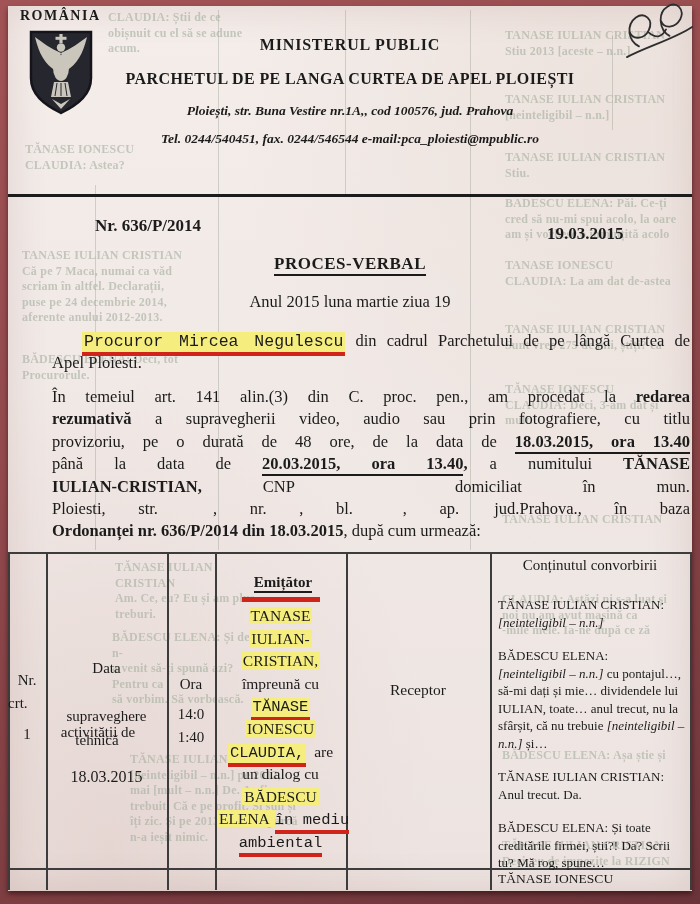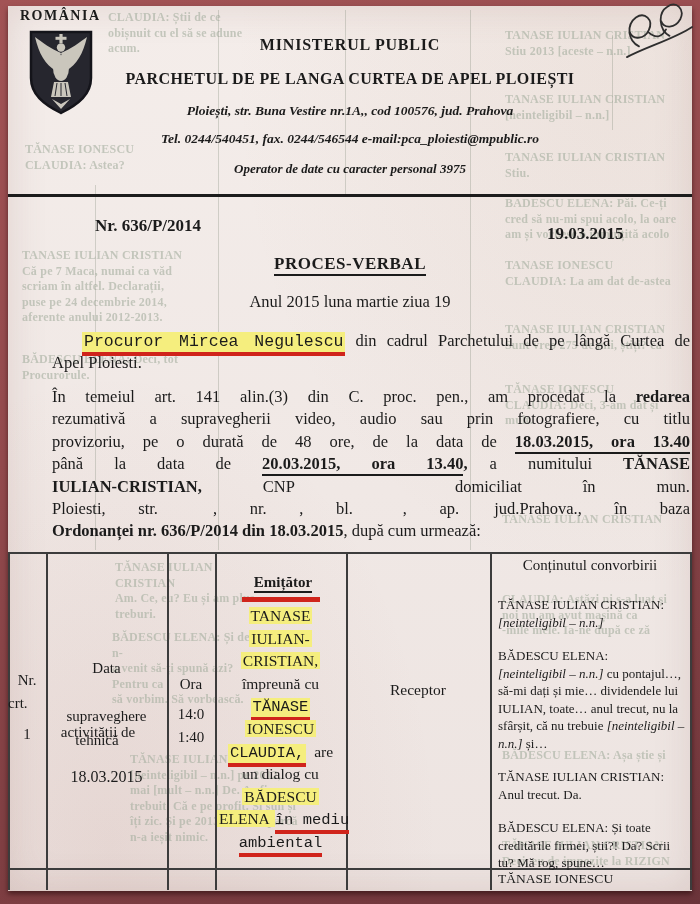--- a/index.html
+++ b/index.html
@@ -134,21 +134,20 @@
       <line x1="29" y1="53" x2="27" y2="66"></line>
         <line x1="33" y1="53" x2="33" y2="66"></line>
         <line x1="37" y1="53" x2="39" y2="66"></line>
     </g>
   </svg>
 
   <div class="abs hdr1 ctr">MINISTERUL PUBLIC</div>
   <div class="abs hdr2 ctr">PARCHETUL DE PE LANGA CURTEA DE APEL PLOIEȘTI</div>
   <div class="abs addr ctr hdr-it">Ploiești, str. Buna Vestire nr.1A,, cod 100576, jud. Prahova</div>
   <div class="abs tel ctr hdr-it">Tel. 0244/540451, fax. 0244/546544 e-mail:pca_ploiesti@mpublic.ro</div>
-  <div class="abs oper ctr hdr-it">Operator de date  cu caracter personal 3975</div>
 
   <svg class="abs scribble" width="95" height="58" viewBox="0 0 95 58">
     <g fill="none" stroke="#2e2e2e" stroke-width="1.8" stroke-linecap="round" transform="rotate(-12 47 29)">
       <path d="M34,42 C24,34 26,18 37,13 C47,9 54,19 47,28 C41,36 29,35 28,26"></path>
       <path d="M66,38 C57,30 59,13 70,9 C80,5 87,15 80,24 C73,32 62,30 61,22"></path>
       <path d="M46,30 C52,38 58,38 64,31"></path>
       <path d="M20,50 C40,44 70,42 90,34"></path>
     </g>
   </svg>
 
@@ -159,21 +158,21 @@
   <div class="abs title ctr"><span class="u">PROCES-VERBAL</span></div>
   <div class="abs subtitle ctr">Anul 2015 luna martie ziua 19</div>
 
   <div class="bline" style="top:330px;padding-left:30px;width:608px;">
     <span class="hl redline">Procuror Mircea Negulescu</span><span> din cadrul Parchetului de pe lângă Curtea de</span>
   </div>
   <div class="bline nojust" style="top:352px;">Apel Ploiesti.</div>
 
   <div id="body-lines">
       <div class="bline" style="top: 386px;"><span>În temeiul art. 141 alin.(3)  din C. proc. pen., am procedat la </span><span style="font-weight: bold;">redarea</span></div>
-      <div class="bline" style="top: 408.4px;"><span style="font-weight: normal;">rezumativă</span><span> a supravegherii video, audio sau prin fotografiere, cu titlu</span></div>
+      <div class="bline" style="top: 408.4px;"><span style="font-weight: bold;">rezumativă</span><span> a supravegherii video, audio sau prin fotografiere, cu titlu</span></div>
       <div class="bline" style="top: 430.8px;"><span>provizoriu, pe o durată de 48 ore, de la data de </span><span class="u" style="font-weight: bold;">18.03.2015, ora 13.40</span></div>
       <div class="bline" style="top: 453.2px;"><span>până la data de </span><span class="u" style="font-weight: bold;">20.03.2015, ora 13.40</span><span style="font-weight: bold;">,</span><span class="gap" style="width: 22px;"></span><span>a numitului </span><span style="font-weight: bold;">TĂNASE</span></div>
       <div class="bline" style="top: 475.6px;"><span style="font-weight: bold;">IULIAN-CRISTIAN,</span><span> CNP</span><span class="gap" style="width: 160px;"></span><span>domiciliat în mun.</span></div>
       <div class="bline" style="top: 498px;"><span>Ploiesti, str.</span><span class="gap" style="width: 55px;"></span><span>, nr.  , bl.</span><span class="gap" style="width: 50px;"></span><span>, ap.</span><span class="gap" style="width: 35px;"></span><span>jud.Prahova., în baza</span></div>
       <div class="bline nojust" style="top: 520.4px;"><span style="font-weight: bold;">Ordonanței nr. 636/P/2014 din 18.03.2015</span><span>, după cum urmează:</span></div>
     </div>
 
   <div class="tl-h" style="left:8px;top:552px;width:684px;"></div>
   <div class="tl-h" style="left:8px;top:868px;width:684px;"></div>
   <div class="tl-v" style="left:8px;top:552px;height:338px;"></div>

